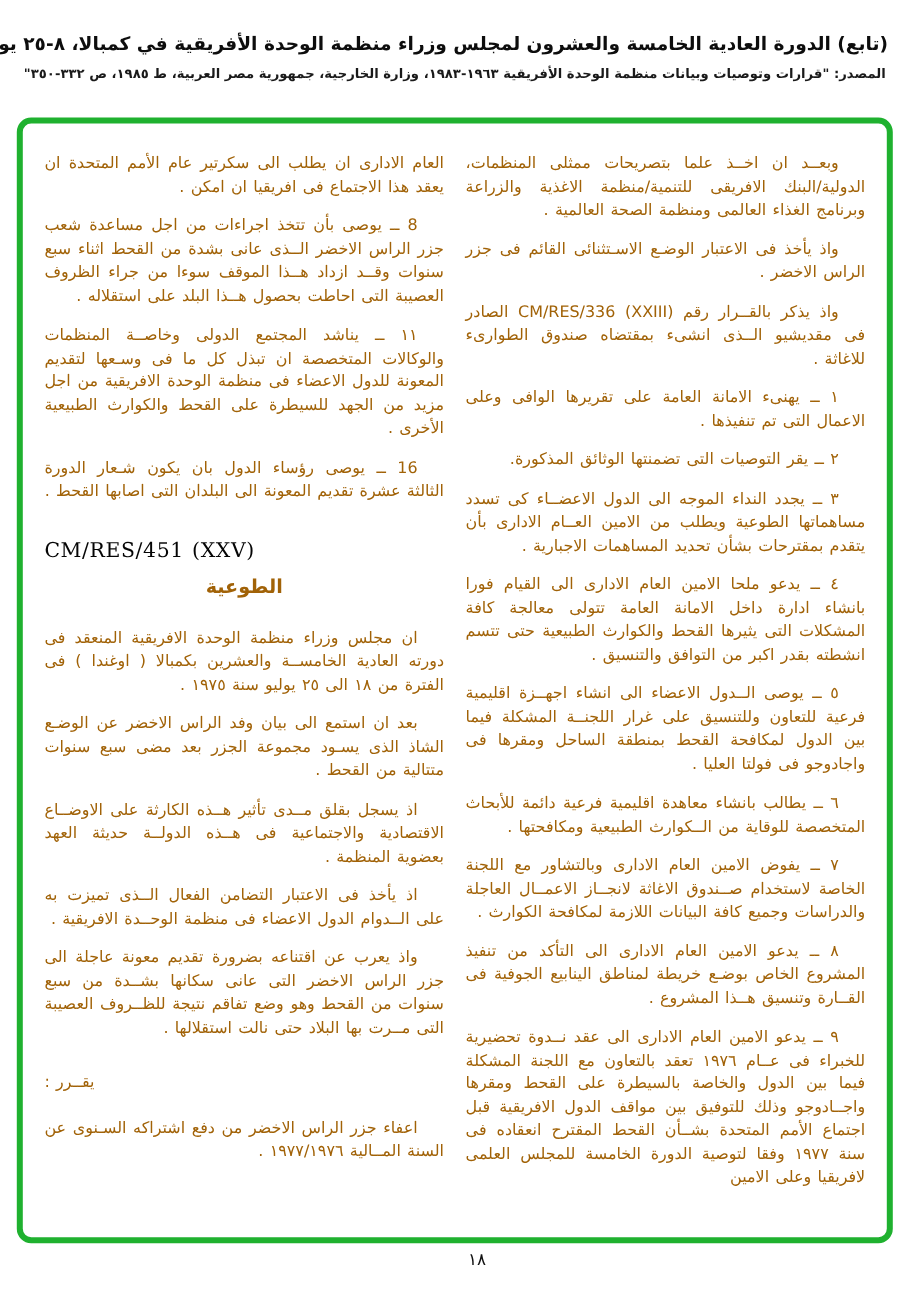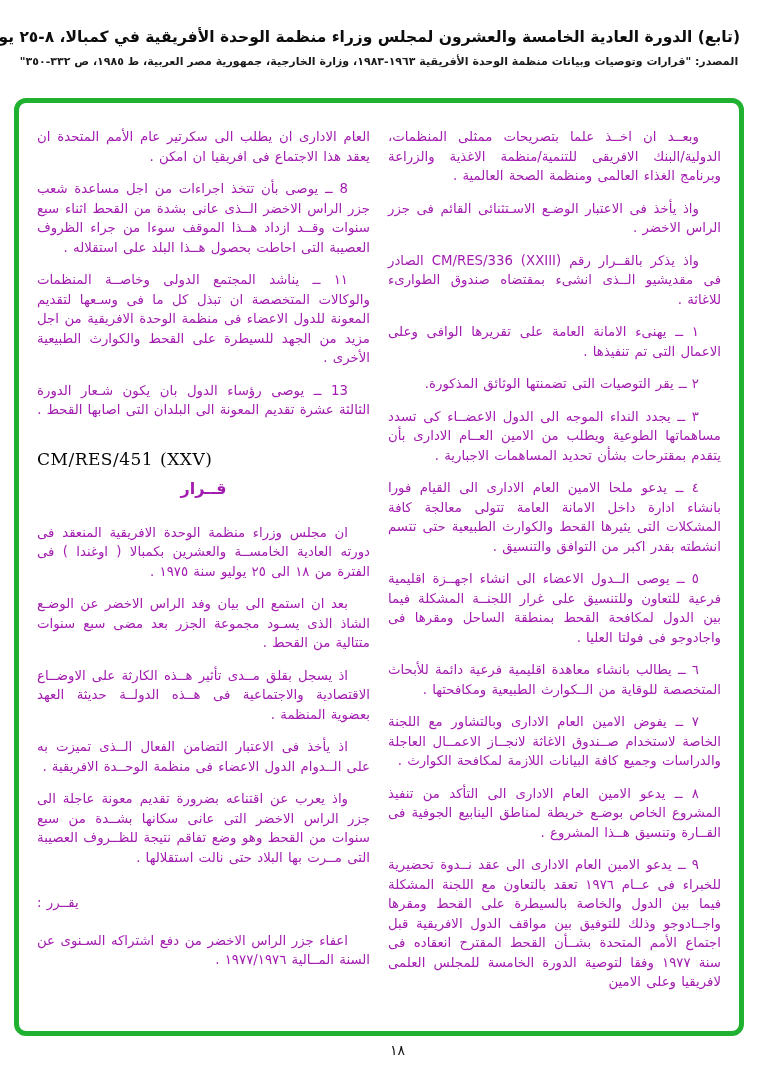--- a/index.html
+++ b/index.html
@@ -57,21 +57,21 @@
     flex: 1 1 0;
     min-width: 0;
     direction: rtl;
   }
   .para {
     margin: 0 0 13px 0;
     font-size: 13.3px;
     line-height: 19.5px;
     text-align: justify;
     text-justify: inter-word;
-    color: #a21caf;
+    color: #a16207;
     word-spacing: 1px;
   }
   .s-body { text-indent: 22px; }
   .s-cont { text-indent: 0; }
   .s-latin {
     direction: ltr;
     text-align: left;
     text-indent: 0;
     font-family: "DejaVu Serif", serif;
     font-size: 17px;
@@ -126,23 +126,23 @@
           <p class="para s-body">٥ ــ يوصى الــدول الاعضاء الى انشاء اجهــزة اقليمية فرعية للتعاون وللتنسيق على غرار اللجنــة المشكلة فيما بين الدول لمكافحة القحط بمنطقة الساحل ومقرها فى واجادوجو فى فولتا العليا .</p>
           <p class="para s-body">٦ ــ يطالب بانشاء معاهدة اقليمية فرعية دائمة للأبحاث المتخصصة للوقاية من الــكوارث الطبيعية ومكافحتها .</p>
           <p class="para s-body">٧ ــ يفوض الامين العام الادارى وبالتشاور مع اللجنة الخاصة لاستخدام صــندوق الاغاثة لانجــاز الاعمــال العاجلة والدراسات وجميع كافة البيانات اللازمة لمكافحة الكوارث .</p>
           <p class="para s-body">٨ ــ يدعو الامين العام الادارى الى التأكد من تنفيذ المشروع الخاص بوضـع خريطة لمناطق الينابيع الجوفية فى القــارة وتنسيق هــذا المشروع .</p>
           <p class="para s-body">٩ ــ يدعو الامين العام الادارى الى عقد نــدوة تحضيرية للخبراء فى عــام ١٩٧٦ تعقد بالتعاون مع اللجنة المشكلة فيما بين الدول والخاصة بالسيطرة على القحط ومقرها واجــادوجو وذلك للتوفيق بين مواقف الدول الافريقية قبل اجتماع الأمم المتحدة بشــأن القحط المقترح انعقاده فى سنة ١٩٧٧ وفقا لتوصية الدورة الخامسة للمجلس العلمى لافريقيا وعلى الامين</p>
         </div>
       <div class="col col-left">
           <p class="para s-cont">العام الادارى ان يطلب الى سكرتير عام الأمم المتحدة ان يعقد هذا الاجتماع فى افريقيا ان امكن .</p>
           <p class="para s-body">8 ــ يوصى بأن تتخذ اجراءات من اجل مساعدة شعب جزر الراس الاخضر الــذى عانى بشدة من القحط اثناء سبع سنوات وقــد ازداد هــذا الموقف سوءا من جراء الظروف العصيبة التى احاطت بحصول هــذا البلد على استقلاله .</p>
           <p class="para s-body">١١ ــ يناشد المجتمع الدولى وخاصــة المنظمات والوكالات المتخصصة ان تبذل كل ما فى وسـعها لتقديم المعونة للدول الاعضاء فى منظمة الوحدة الافريقية من اجل مزيد من الجهد للسيطرة على القحط والكوارث الطبيعية الأخرى .</p>
-          <p class="para s-body">13 ــ يوصى رؤساء الدول بان يكون شـعار الدورة الثالثة عشرة تقديم المعونة الى البلدان التى اصابها القحط .</p>
+          <p class="para s-body">16 ــ يوصى رؤساء الدول بان يكون شـعار الدورة الثالثة عشرة تقديم المعونة الى البلدان التى اصابها القحط .</p>
           <p class="para s-latin">CM/RES/451 (XXV)</p>
-          <p class="para s-heading">قــرار</p>
+          <p class="para s-heading">الطوعية</p>
           <p class="para s-body">ان مجلس وزراء منظمة الوحدة الافريقية المنعقد فى دورته العادية الخامســة والعشرين بكمبالا ( اوغندا ) فى الفترة من ١٨ الى ٢٥ يوليو سنة ١٩٧٥ .</p>
           <p class="para s-body">بعد ان استمع الى بيان وفد الراس الاخضر عن الوضـع الشاذ الذى يسـود مجموعة الجزر بعد مضى سبع سنوات متتالية من القحط .</p>
           <p class="para s-body">اذ يسجل بقلق مــدى تأثير هــذه الكارثة على الاوضــاع الاقتصادية والاجتماعية فى هــذه الدولــة حديثة العهد بعضوية المنظمة .</p>
           <p class="para s-body">اذ يأخذ فى الاعتبار التضامن الفعال الــذى تميزت به على الــدوام الدول الاعضاء فى منظمة الوحــدة الافريقية .</p>
           <p class="para s-body">واذ يعرب عن اقتناعه بضرورة تقديم معونة عاجلة الى جزر الراس الاخضر التى عانى سكانها بشــدة من سبع سنوات من القحط وهو وضع تفاقم نتيجة للظــروف العصيبة التى مــرت بها البلاد حتى نالت استقلالها .</p>
           <p class="para s-decree">يقــرر :</p>
           <p class="para s-body">اعفاء جزر الراس الاخضر من دفع اشتراكه السـنوى عن السنة المــالية ١٩٧٧/١٩٧٦ .</p>
         </div>
     </div>
   </div>

